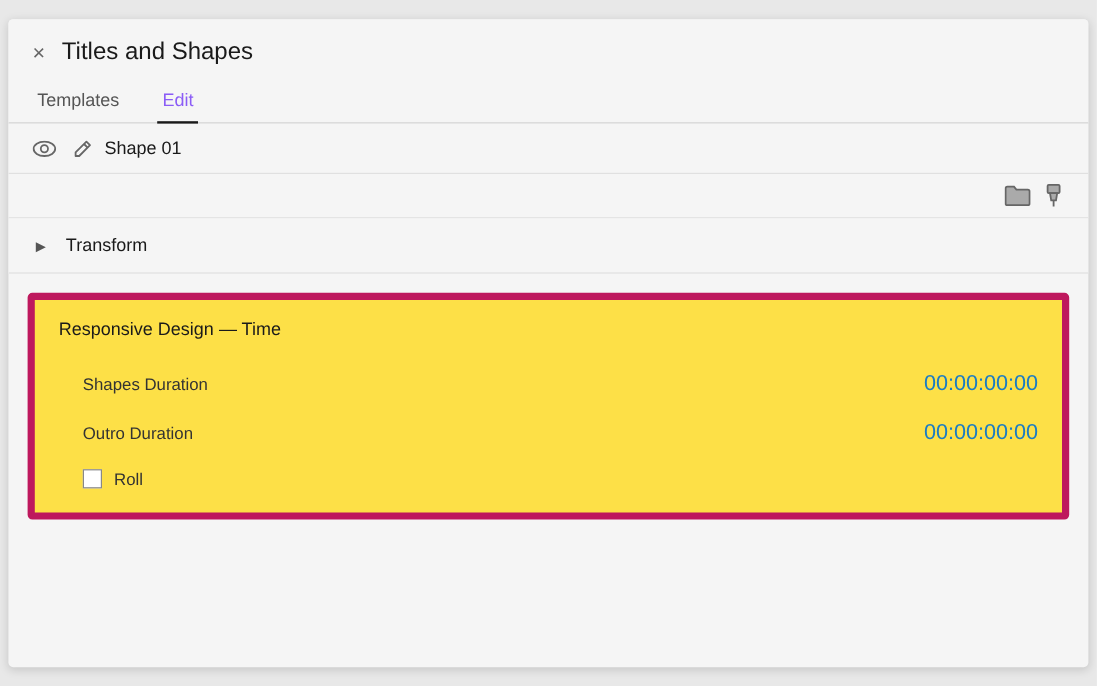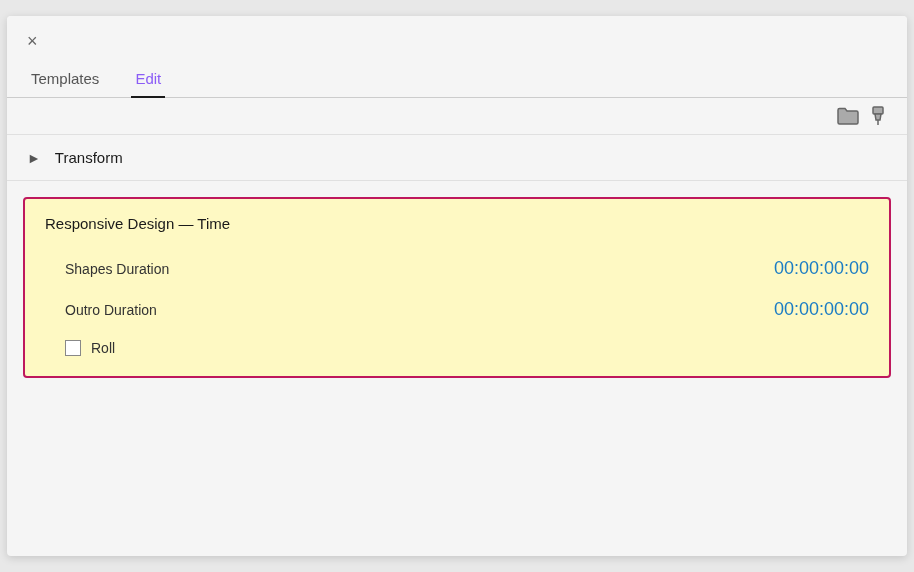--- a/index.html
+++ b/index.html
@@ -136,23 +136,23 @@
       margin-right: 14px;
     }
 
     .transform-label {
       font-size: 15px;
       color: #1a1a1a;
     }
 
     .responsive-section {
       margin: 16px 16px;
-      border: 2px solid #be185d;
+      border: 6px solid #be185d;
       border-radius: 4px;
-      background: #fef9c3;
+      background: #fde047;
       padding: 16px 20px 20px 20px;
     }
 
     .responsive-title {
       font-size: 15px;
       color: #1a1a1a;
       font-weight: 500;
       margin-bottom: 16px;
     }
 
@@ -203,27 +203,43 @@
       justify-content: center;
     }
   </style>
 </head>
 <body>
 
 <div class="panel">
 
   <div class="panel-header">
     <span class="close-btn">×</span>
+    <span class="panel-title">Titles and Shapes</span>
   </div>
 
   <div class="tabs">
     <div class="tab">Templates</div>
     <div class="tab active">Edit</div>
   </div>
 
+  <div class="shape-row">
+    <span class="eye-icon icon-svg">
+      <svg width="20" height="14" viewBox="0 0 20 14" fill="none">
+        <ellipse cx="10" cy="7" rx="9" ry="6" stroke="#666" stroke-width="1.5" fill="none"></ellipse>
+        <circle cx="10" cy="7" r="3" stroke="#666" stroke-width="1.5" fill="none"></circle>
+      </svg>
+    </span>
+    <span class="pen-icon icon-svg">
+      <svg width="16" height="16" viewBox="0 0 16 16" fill="none">
+        <path d="M11 2L14 5L5 14L2 14L2 11L11 2Z" stroke="#666" stroke-width="1.5" fill="none" stroke-linejoin="round"></path>
+        <path d="M9 4L12 7" stroke="#666" stroke-width="1.5"></path>
+      </svg>
+    </span>
+    <span class="shape-name">Shape 01</span>
+  </div>
 
   <div class="toolbar-row">
     <span class="toolbar-icon icon-svg">
       <svg width="22" height="18" viewBox="0 0 22 18" fill="none">
         <path d="M1 3C1 2 1.5 1.5 2.5 1.5H8L10 4H19.5C20.5 4 21 4.5 21 5.5V15.5C21 16.5 20.5 17 19.5 17H2.5C1.5 17 1 16.5 1 15.5V3Z" stroke="#666" stroke-width="1.5" fill="#aaa"></path>
       </svg>
     </span>
     <span class="toolbar-icon icon-svg">
       <svg width="18" height="20" viewBox="0 0 18 20" fill="none">
         <rect x="4" y="1" width="10" height="7" rx="1" stroke="#666" stroke-width="1.5" fill="#aaa"></rect>

